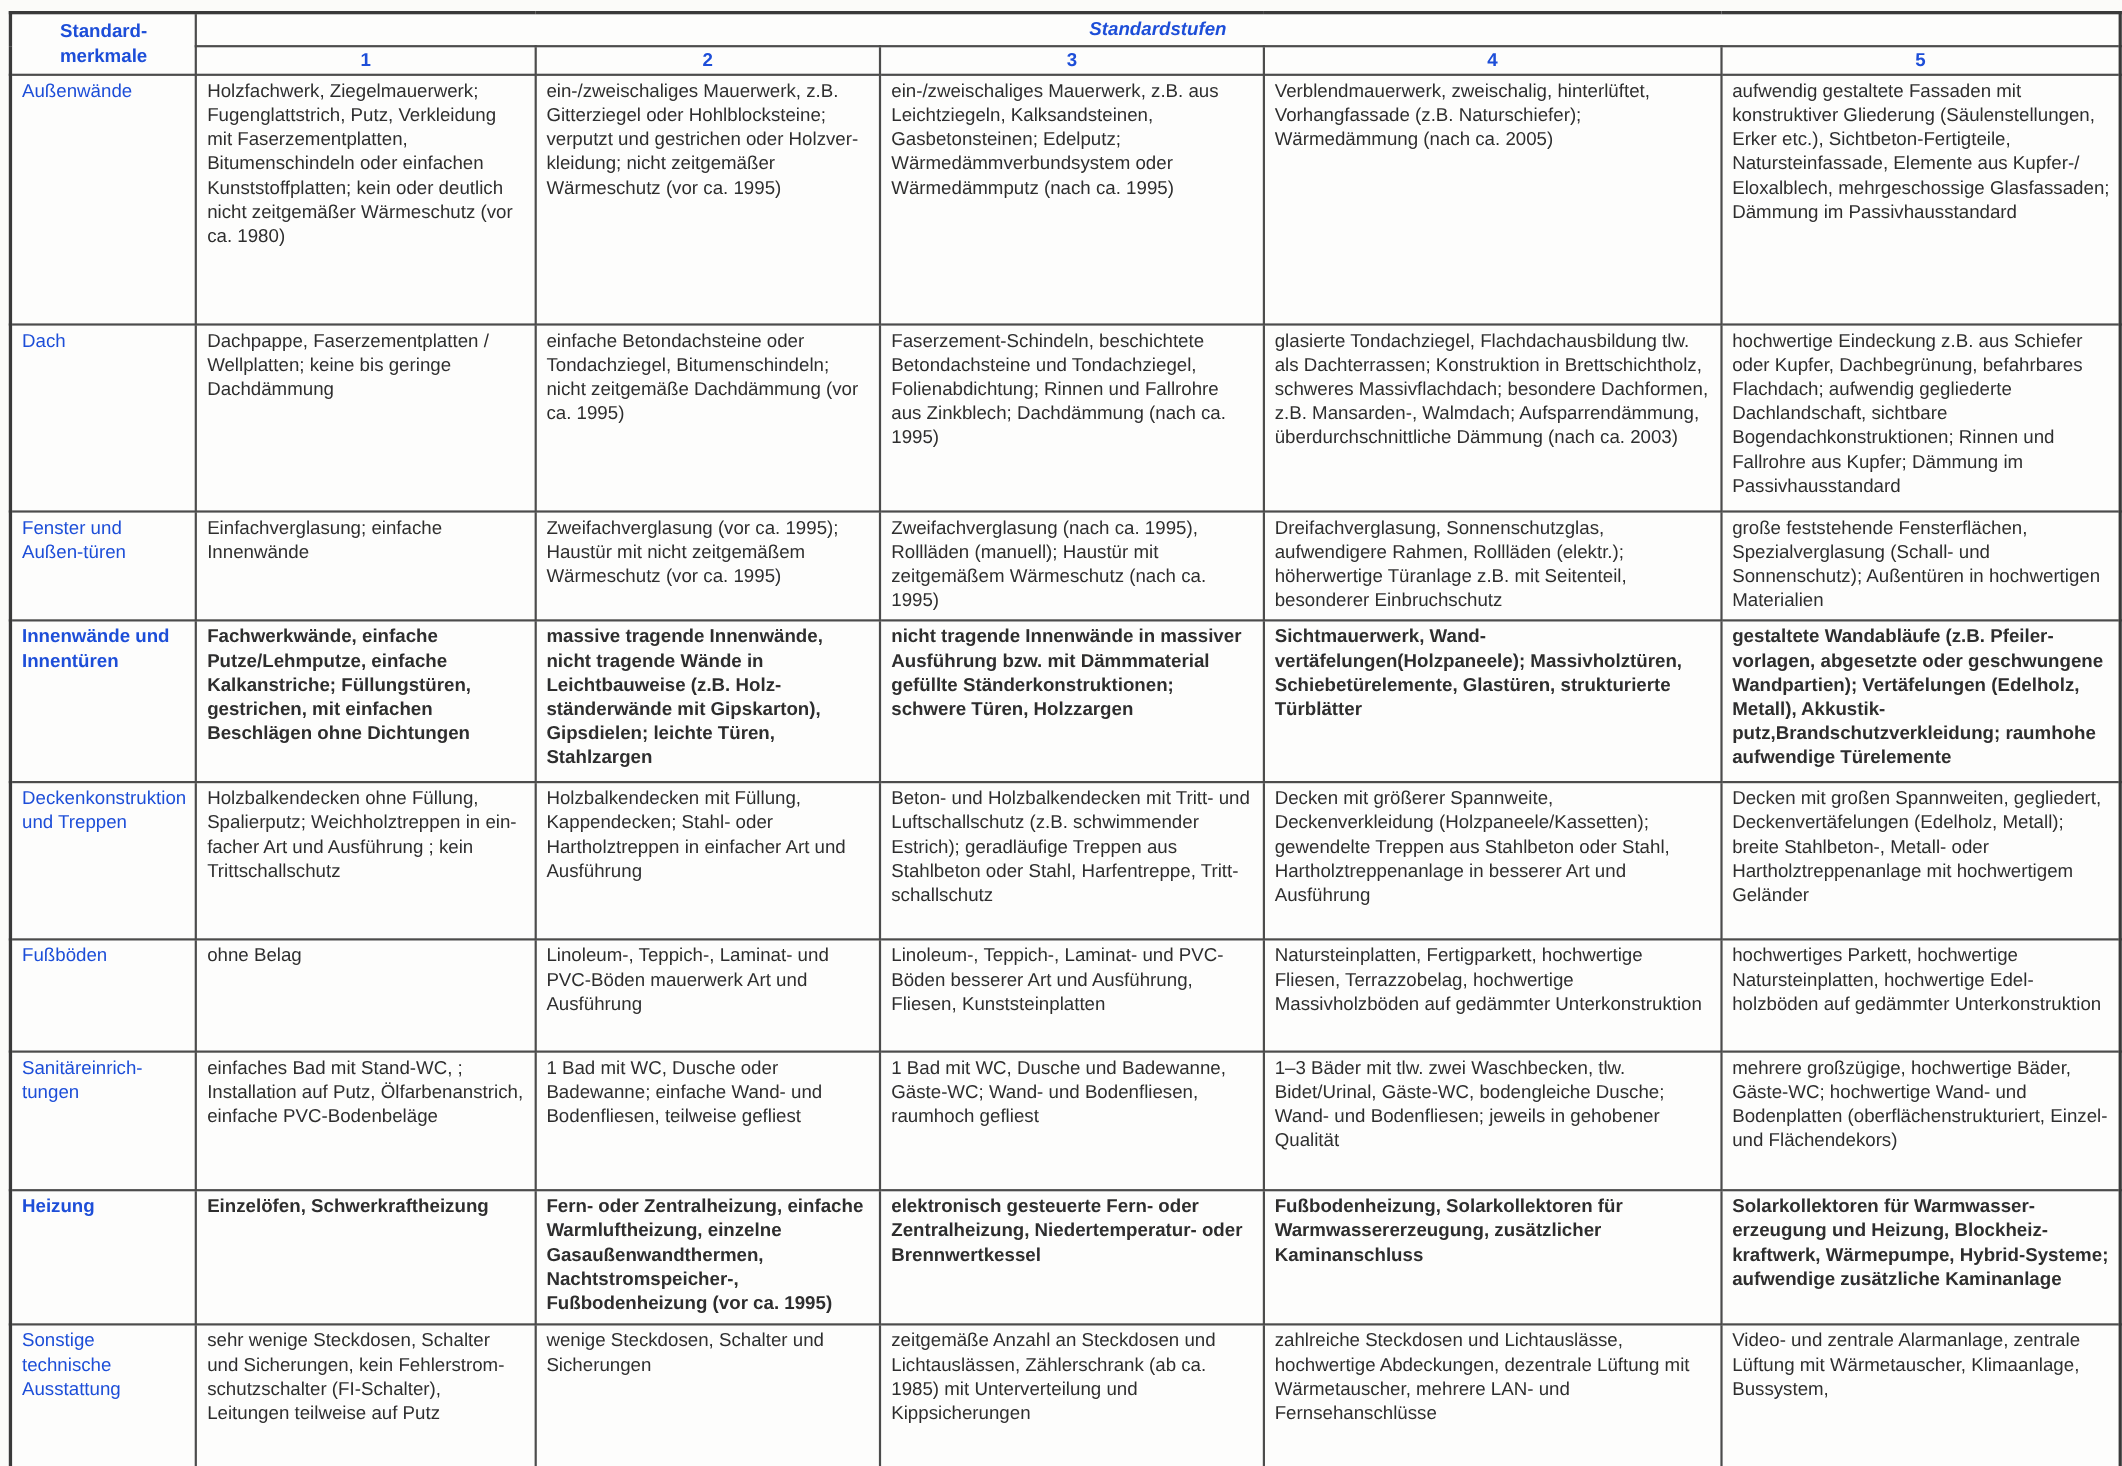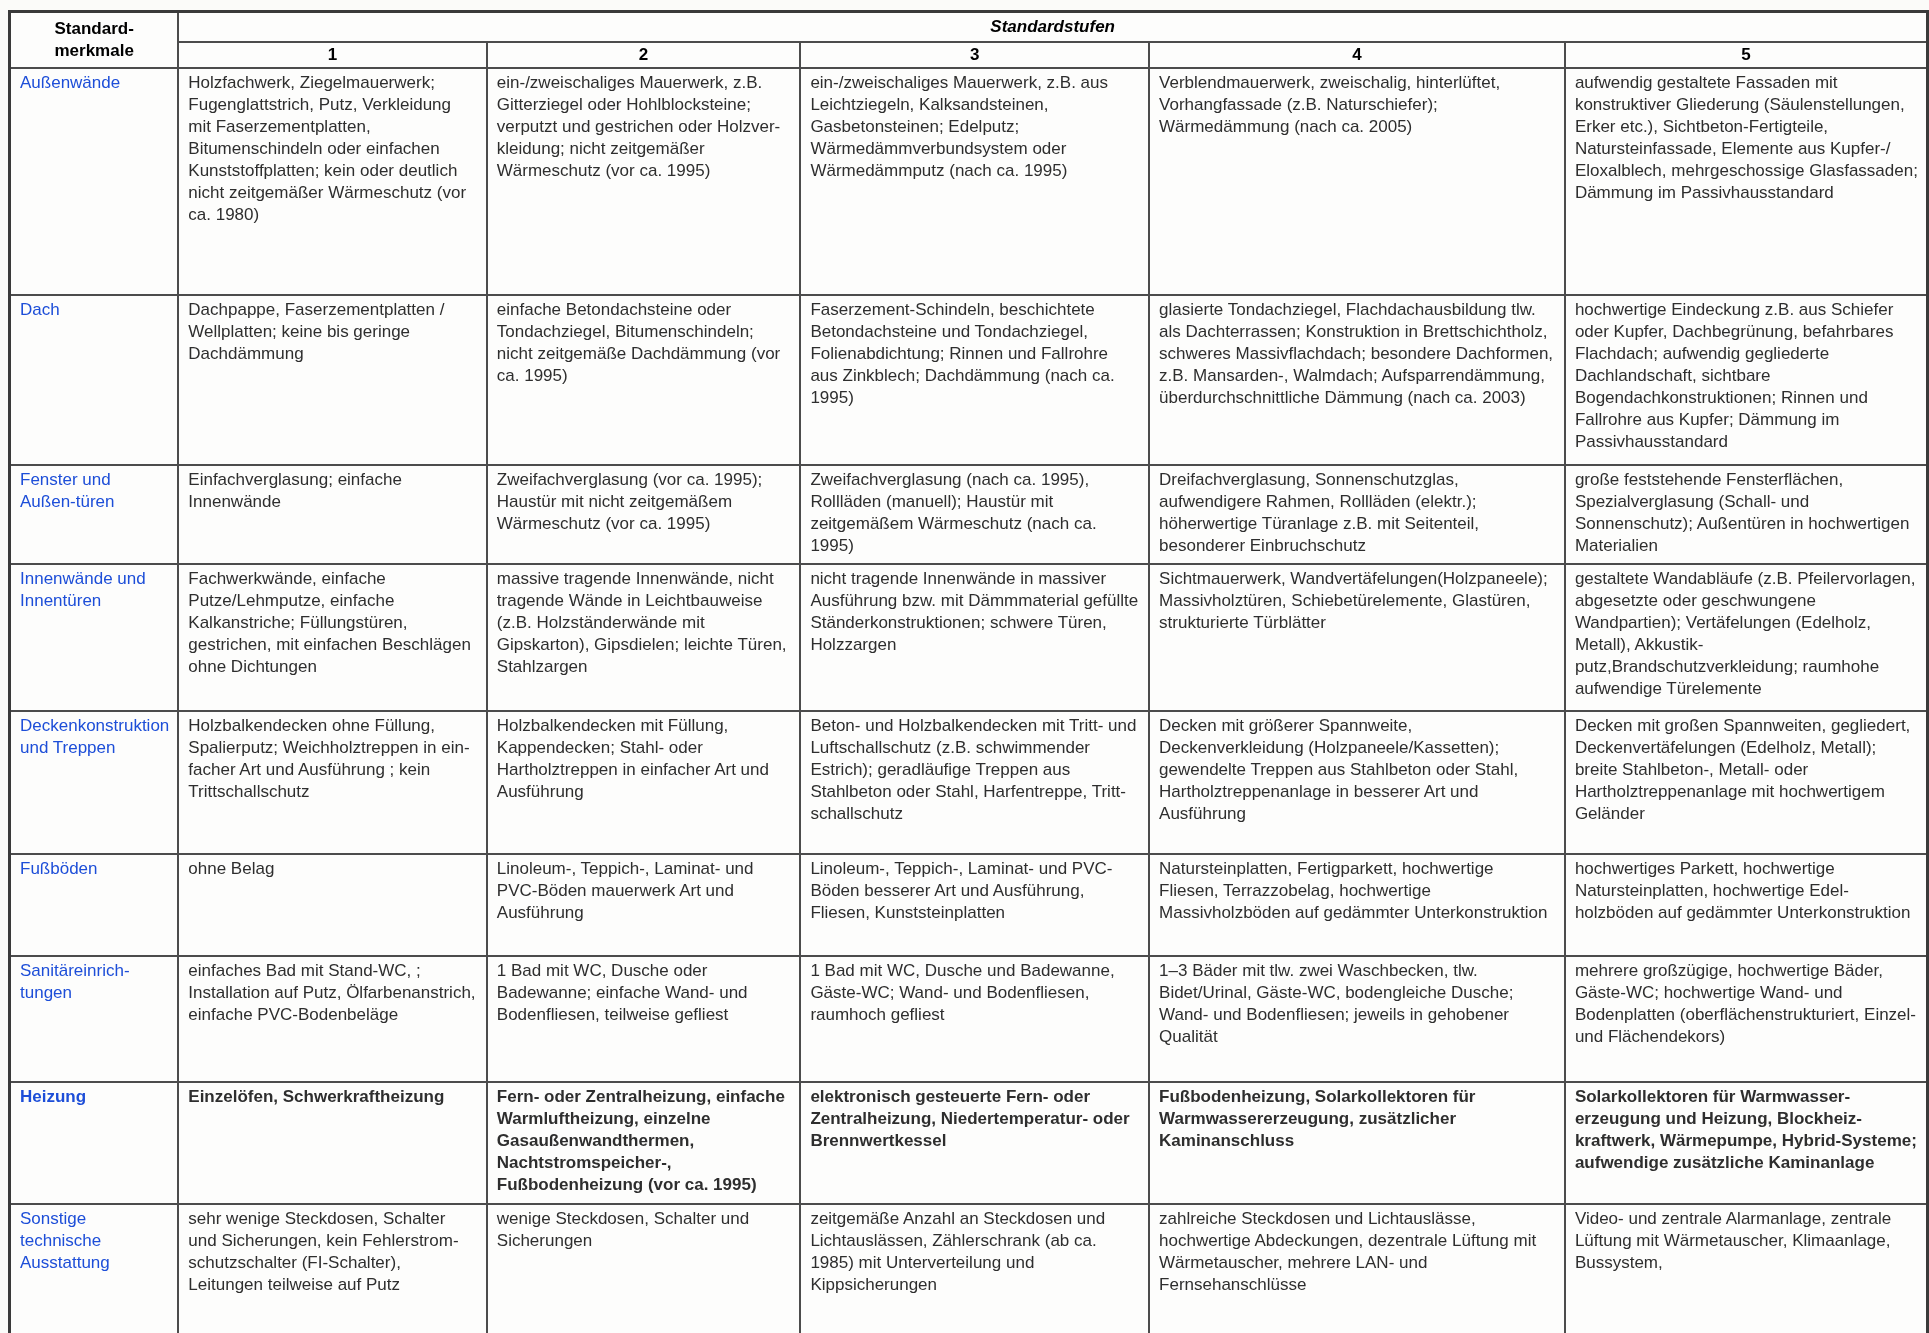--- a/index.html
+++ b/index.html
@@ -35,21 +35,21 @@
     font-size: 17px;
     line-height: 22px;
     overflow: hidden;
     word-wrap: break-word;
   }
   table.std-table th {
     font-weight: bold;
     text-align: center;
     vertical-align: middle;
     padding: 1px 4px;
-    color: #000000;
+    color: #1d4ed8;
   }
   th.corner {
     font-size: 17px;
     line-height: 21px;
   }
   th.group {
     height: 26px;
     font-size: 17px;
     font-style: italic;
   }
@@ -57,21 +57,21 @@
     height: 22px;
     font-size: 17px;
   }
   td.feature {
     color: #1d4ed8;
   }
   
   tr.r0 td { height: 219px; }
   tr.r1 td { height: 162px; }
   tr.r2 td { height: 91px;  }
-  tr.r3 td { height: 139px; }
+  tr.r3 td { height: 139px; font-weight: bold; }
   tr.r4 td { height: 135px; }
   tr.r5 td { height: 94px;  }
   tr.r6 td { height: 118px; }
   tr.r7 td { height: 114px; font-weight: bold; }
   tr.r8 td { height: 134px; }
 </style>
 </head>
 <body>
 
 <div class="scan-page">

